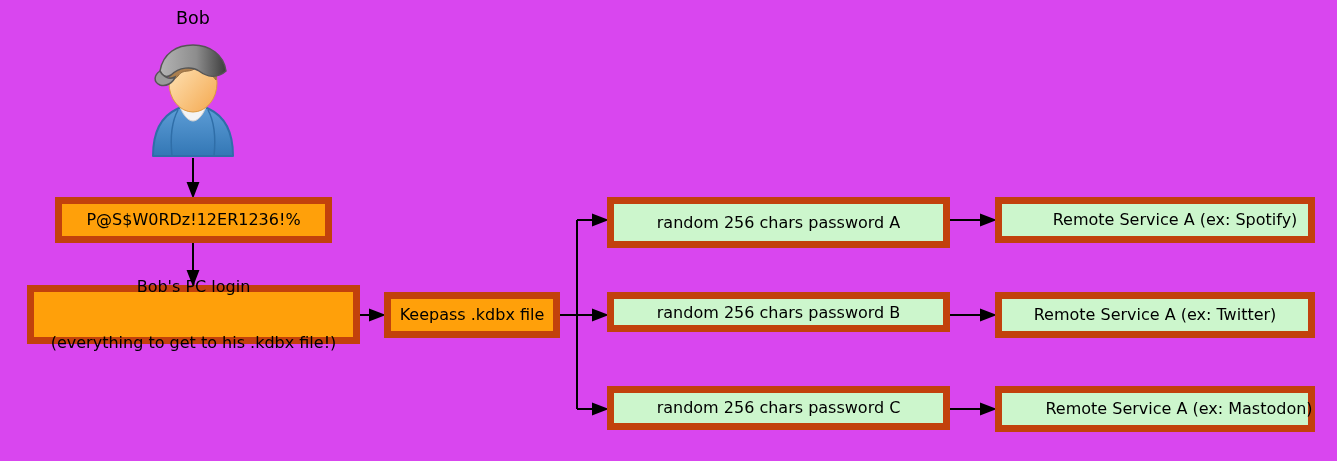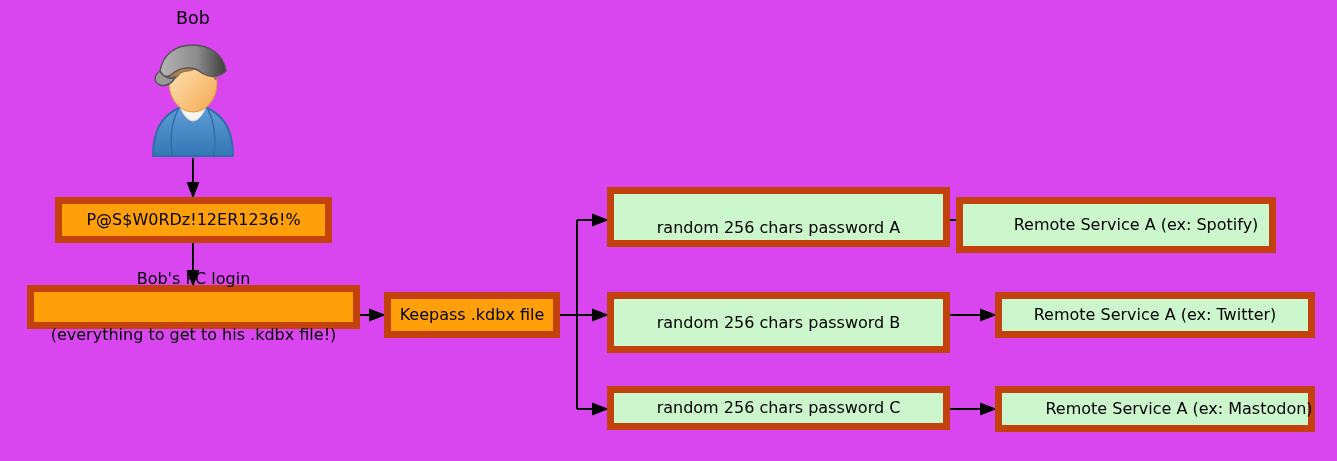--- a/index.html
+++ b/index.html
@@ -110,40 +110,40 @@
     <ellipse cx="46" cy="43" rx="24" ry="29" fill="url(#faceG)" stroke="#dd9a3f" stroke-width="1"></ellipse>
     <path d="M23 42 C21 24 31 12 46 12 C61 12 71 23 69 40 C63 31 57 34 50 27 C43 34 36 28 31 36 C28 40 25 39 23 42 Z" fill="#ab7f4e" stroke="#936c41" stroke-width="1"></path>
     <path d="M13 31 C16 13 30 5 46 5 C63 5 77 15 79 31 C70 39 60 37 52 31 C45 26 32 27 24 35 C19 38 15 36 13 31 Z" fill="url(#capG)" stroke="#555" stroke-width="1.5" stroke-linejoin="round"></path>
     <path d="M13 31 C7 35 6 42 13 45 C19 47 26 43 28 37 C22 40 16 37 13 31 Z" fill="#9a9a9a" stroke="#555" stroke-width="1.5"></path>
   </svg>
 
   <div class="node node-orange" style="left:55px; top:197px; width:277px; height:46px;">
     <span>P@S$W0RDz!12ER1236!%</span>
   </div>
 
-  <div class="node node-orange" style="left:27px; top:285px; width:333px; height:44px;gap:32px;">
+  <div class="node node-orange" style="left:27px; top:285px; width:333px; height:59px;gap:32px;">
     <span>Bob's PC login</span>
     <span>(everything to get to his .kdbx file!)</span>
   </div>
 
   <div class="node node-orange" style="left:384px; top:292px; width:176px; height:46px;">
     <span>Keepass .kdbx file</span>
   </div>
 
-  <div class="node node-green" style="left:607px; top:187px; width:343px; height:60px;justify-content:flex-end;">
+  <div class="node node-green" style="left:607px; top:197px; width:343px; height:51px;">
     <span>random 256 chars password A</span>
   </div>
-  <div class="node node-green" style="left:607px; top:292px; width:343px; height:61px;">
+  <div class="node node-green" style="left:607px; top:292px; width:343px; height:40px;justify-content:flex-end;">
     <span>random 256 chars password B</span>
   </div>
   <div class="node node-green" style="left:607px; top:386px; width:343px; height:44px;">
     <span>random 256 chars password C</span>
   </div>
 
-  <div class="node node-green" style="left:956px; top:197px; width:320px; height:56px;padding-left:40px;">
+  <div class="node node-green" style="left:995px; top:197px; width:320px; height:46px;padding-left:40px;">
     <span>Remote Service A (ex: Spotify)</span>
   </div>
   <div class="node node-green" style="left:995px; top:292px; width:320px; height:46px;justify-content:center;">
     <span>Remote Service A (ex: Twitter)</span>
   </div>
   <div class="node node-green" style="left:995px; top:386px; width:320px; height:46px;padding-left:48px;">
     <span>Remote Service A (ex: Mastodon)</span>
   </div>
 
 </div>

